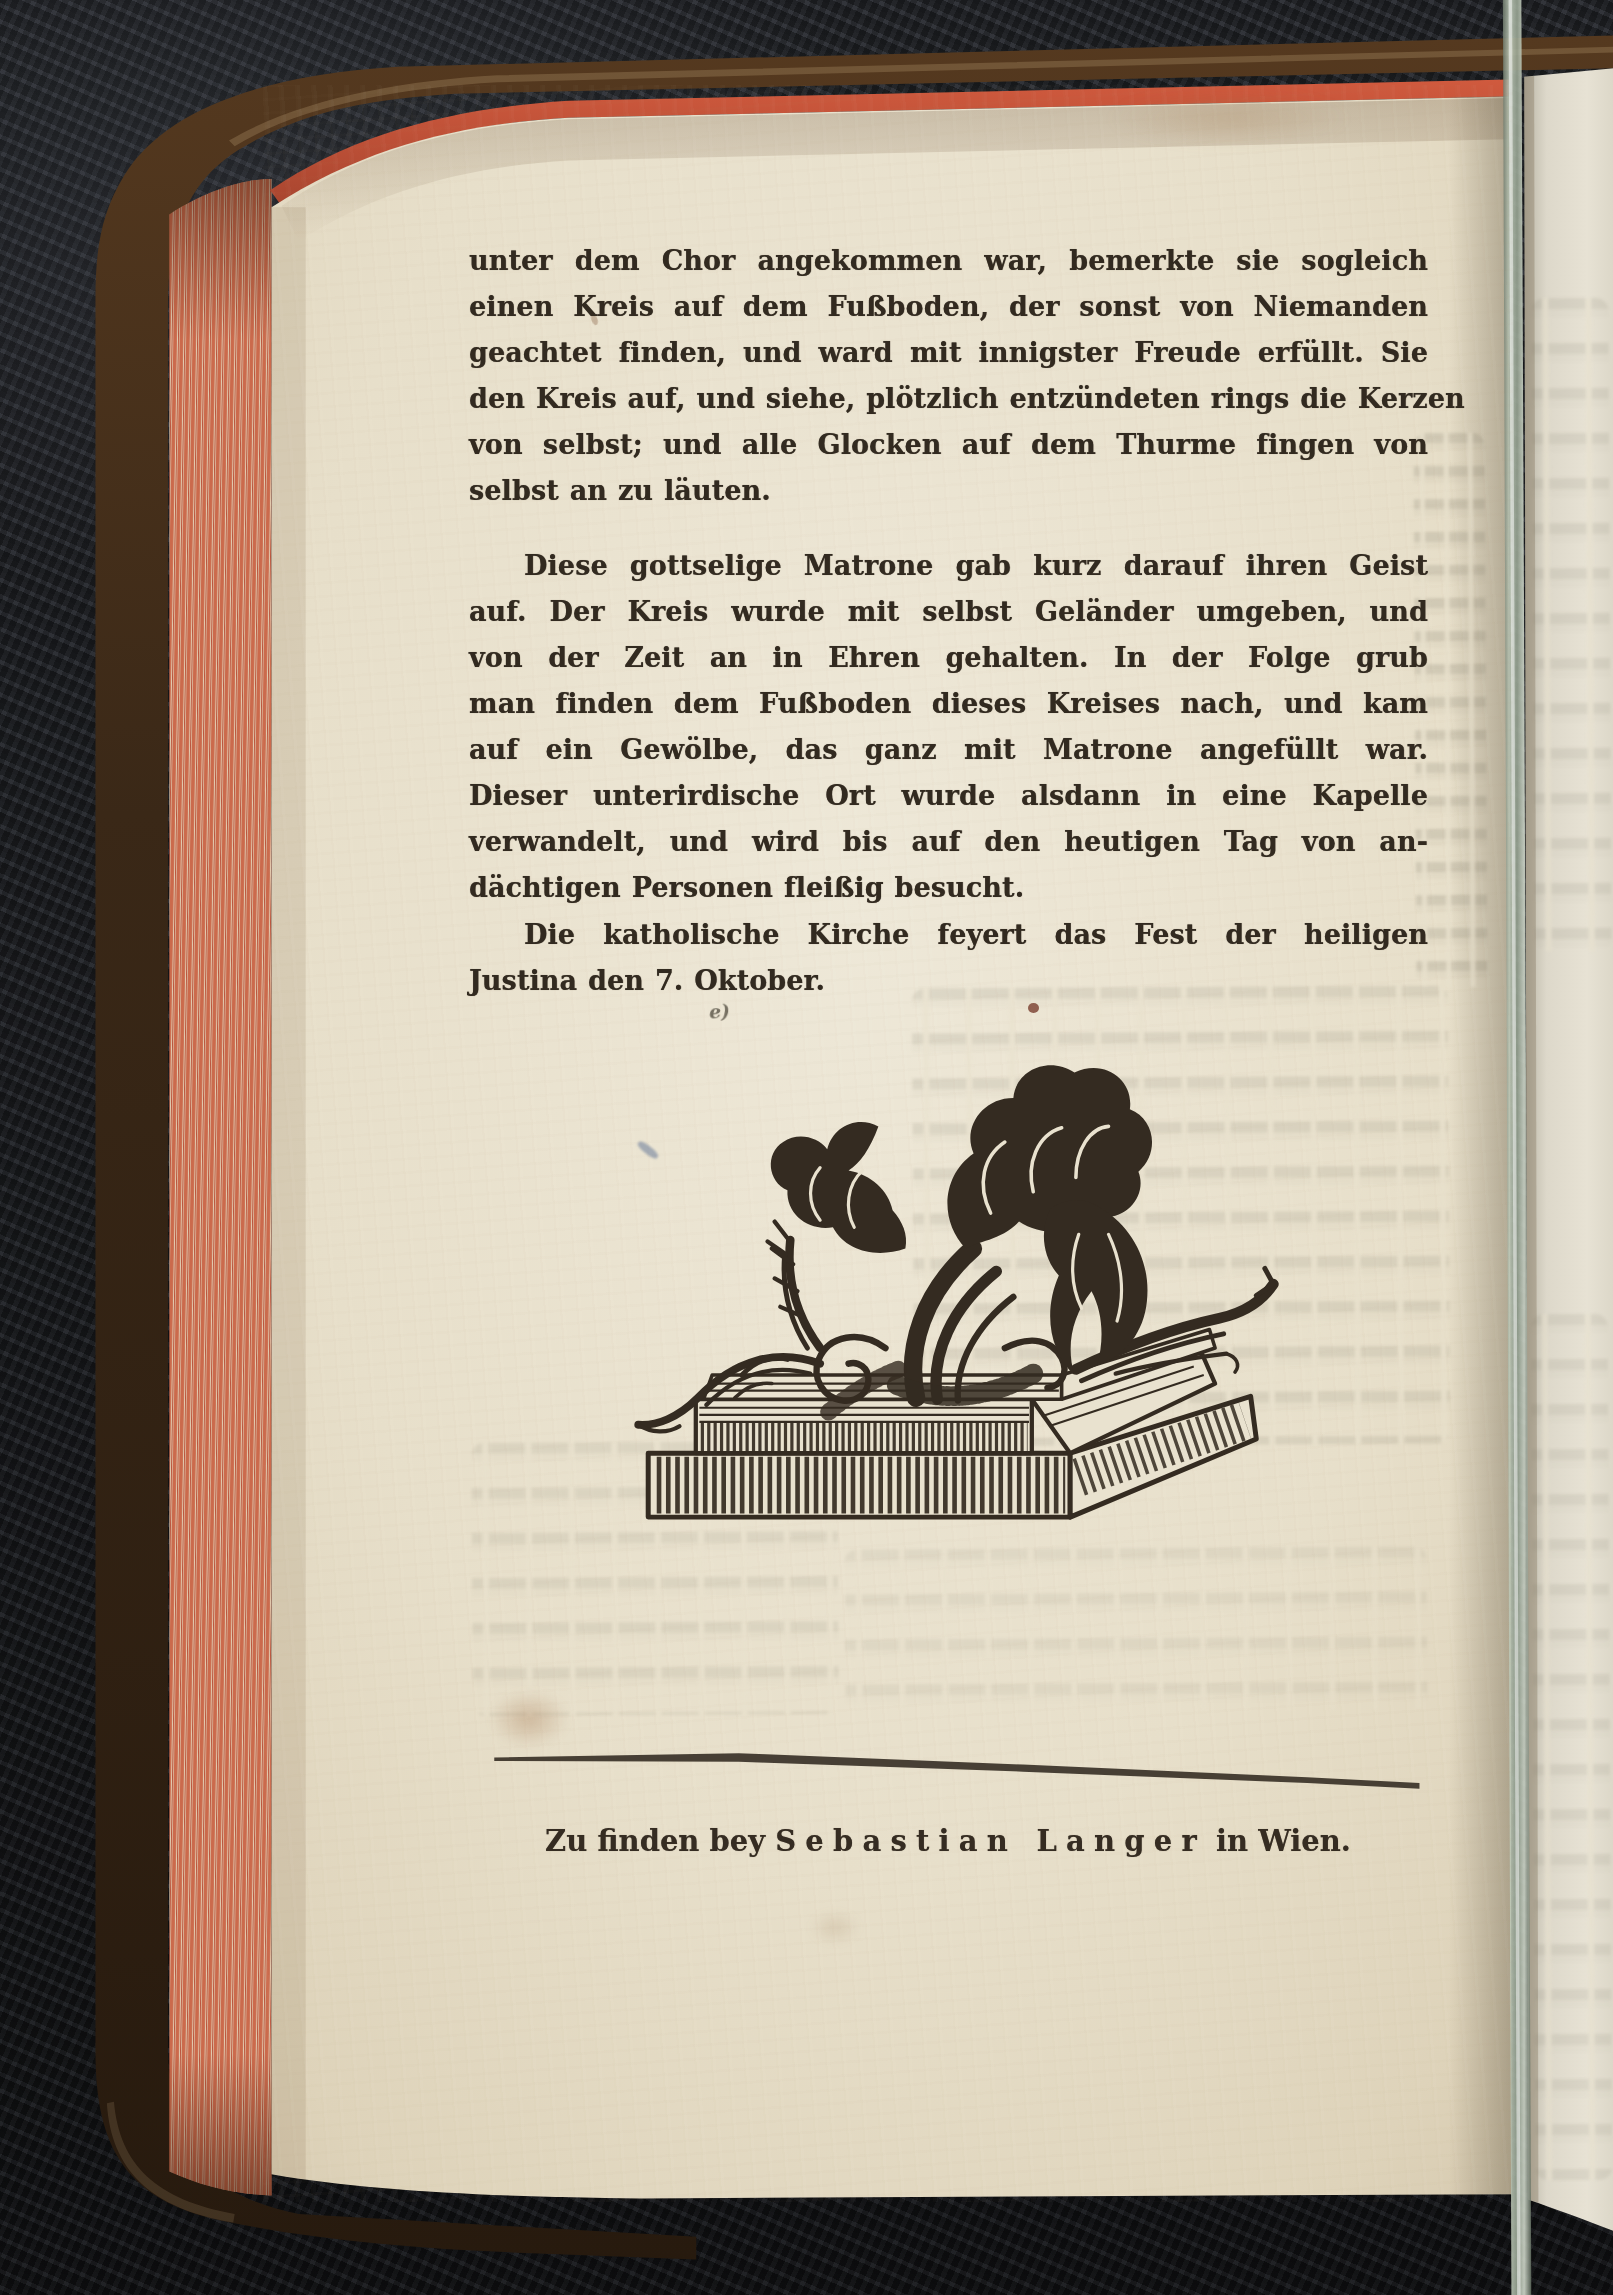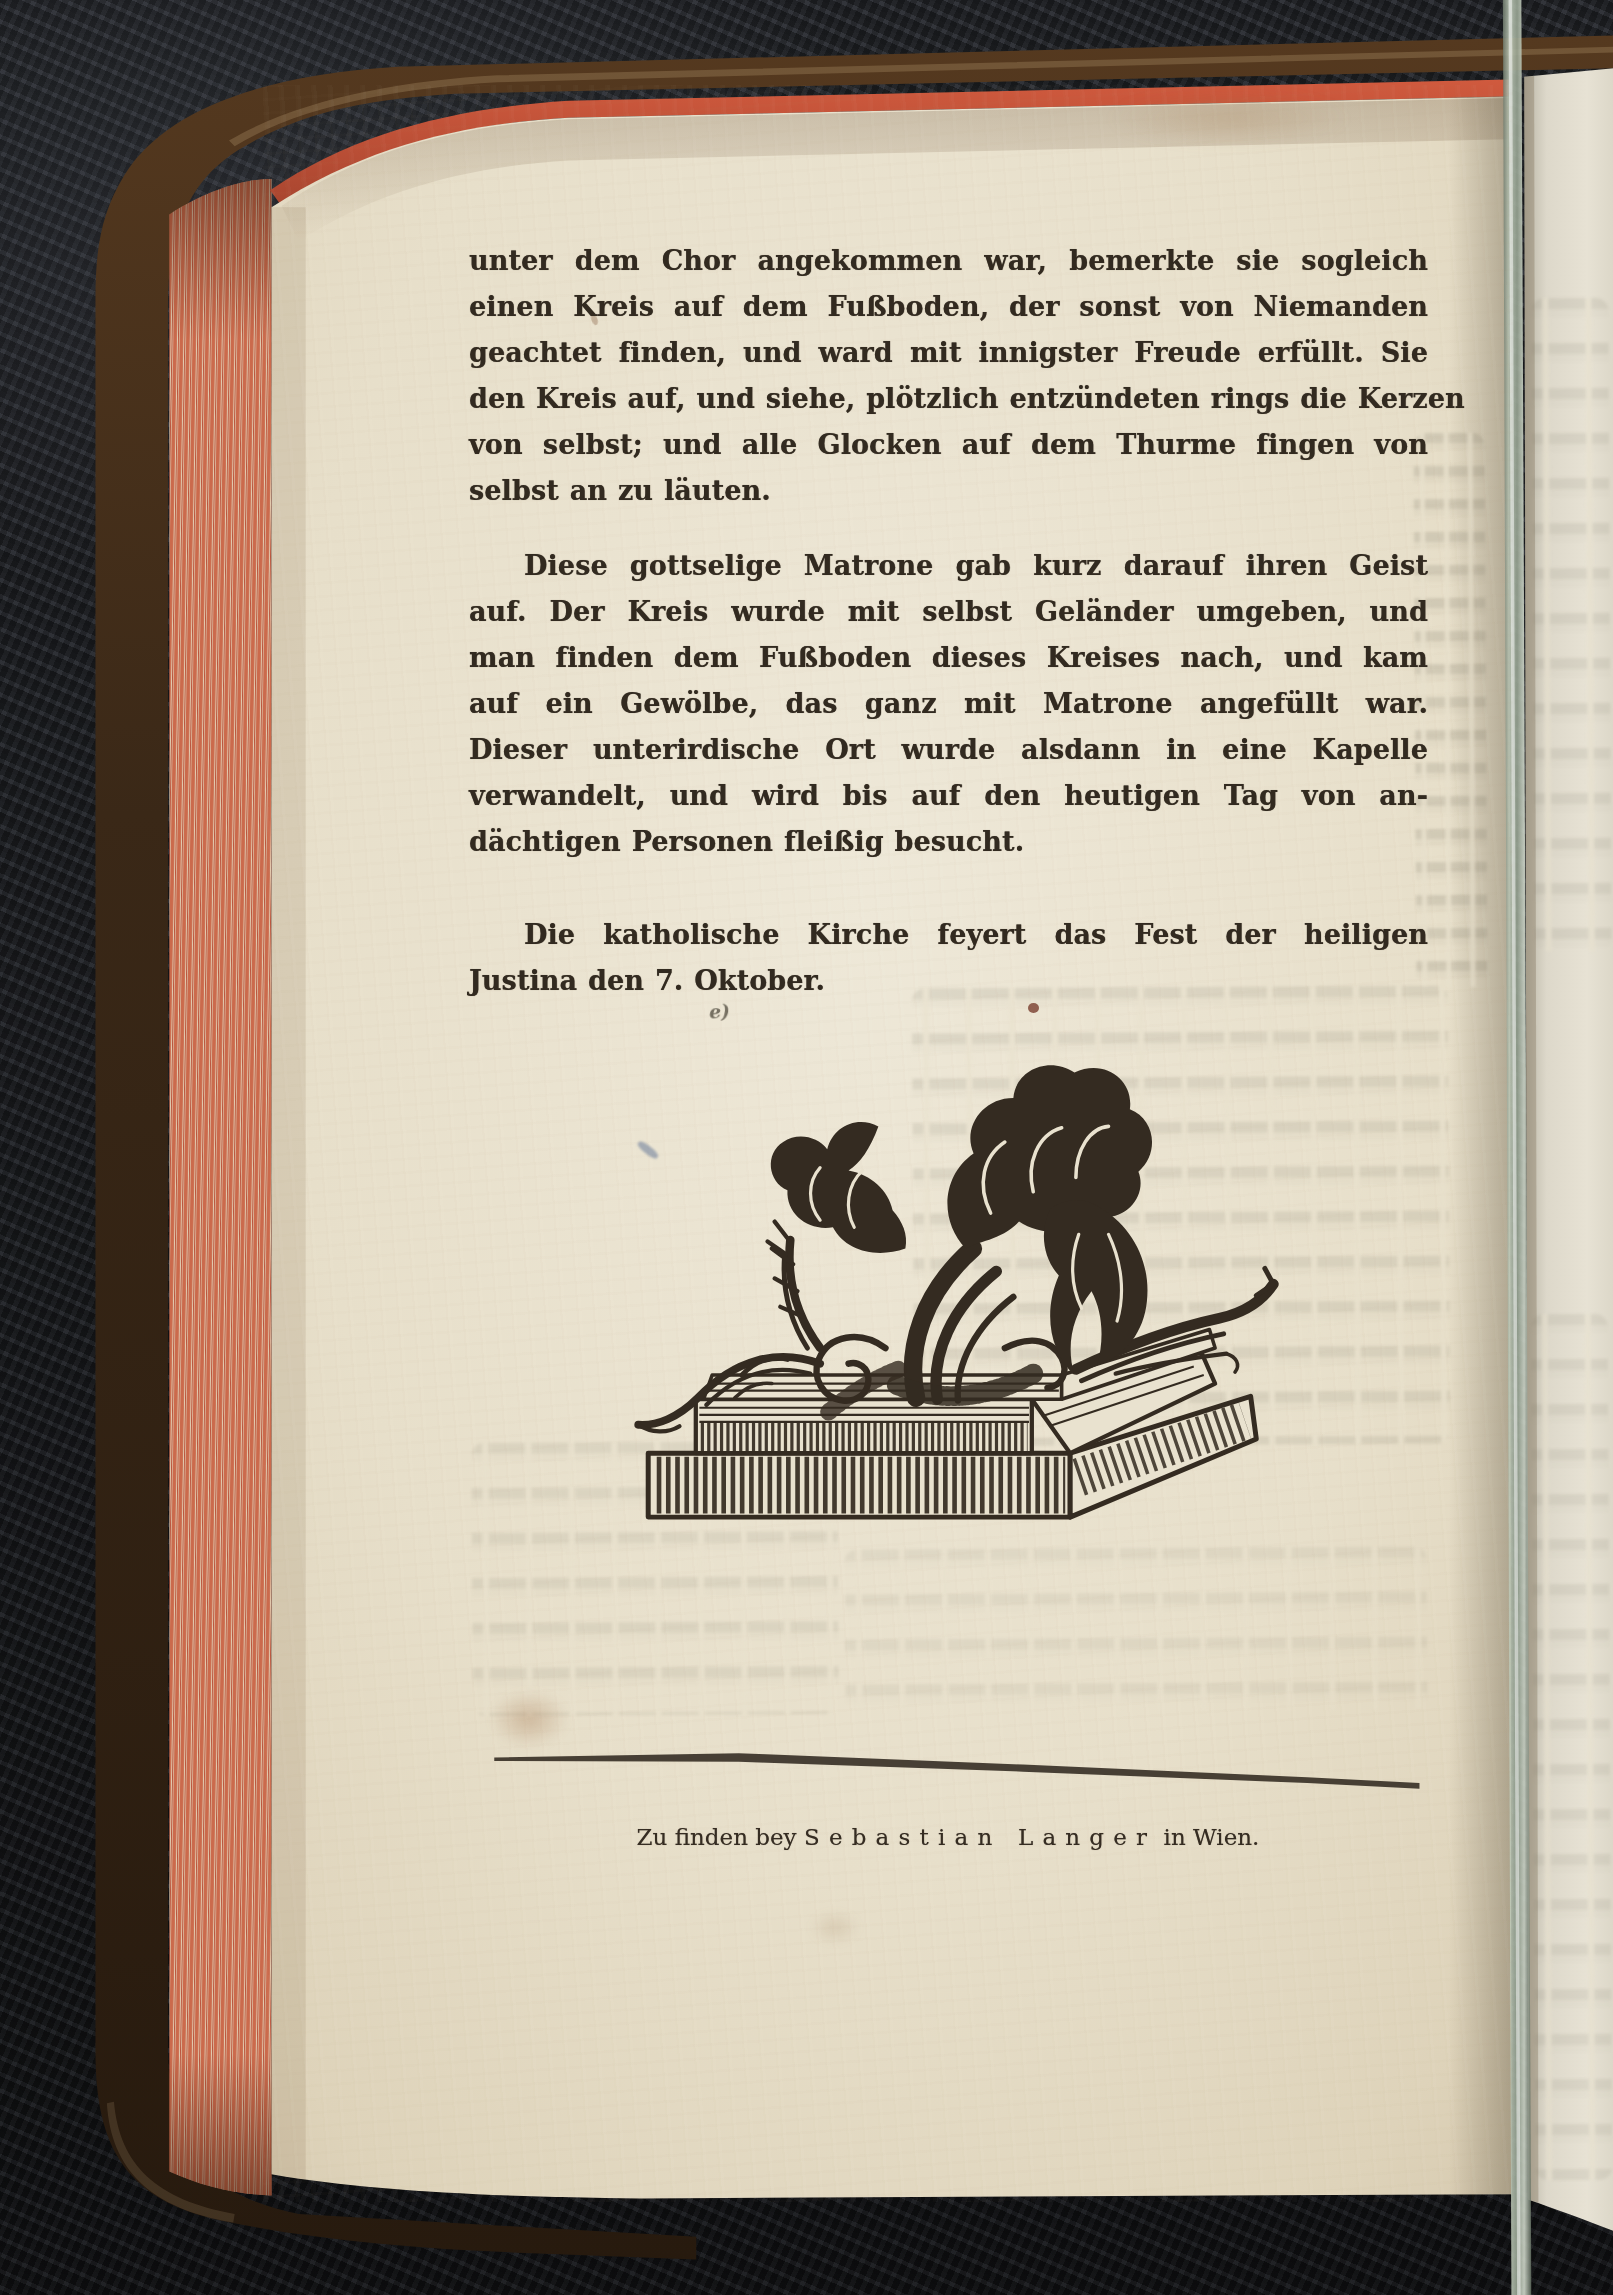--- a/index.html
+++ b/index.html
@@ -29,21 +29,21 @@
   .line.last{text-align-last:left;white-space:normal;}
   .line.indent{text-indent:55px;}
 
   #signature-mark{
     left:709px;top:1000px;font-size:19px;font-style:italic;font-weight:bold;
     color:rgba(72,66,54,.72);transform:rotate(-4deg);filter:blur(0.3px);
   }
 
   #colophon{
     left:465px;top:1824px;width:966px;text-align:center;
-    font-size:23px;font-weight:normal;color:#352c22;
+    font-size:29px;font-weight:bold;color:#352c22;
     text-shadow:0 0 0.7px rgba(46,36,24,.5);
   }
   #colophon .spaced{letter-spacing:9.2px;}
 
   
   .bleed{
     pointer-events:none;filter:blur(1.6px);opacity:.55;border-radius:12.8px;
     background:
       repeating-linear-gradient(90deg, rgba(232,225,205,0) 0 10.7px, rgba(232,225,205,.95) 10.7px 17px, rgba(232,225,205,0) 17px 43px),
       repeating-linear-gradient(180deg, rgba(120,116,98,.26) 0 11.4px, rgba(120,116,98,.06) 11.4px 19px, rgba(0,0,0,0) 19px 45px);
@@ -190,20 +190,21 @@
       <div class="line">unter dem Chor angekommen war, bemerkte sie sogleich</div>
       <div class="line">einen Kreis auf dem Fußboden, der sonst von Niemanden</div>
       <div class="line">geachtet finden, und ward mit innigster Freude erfüllt. Sie</div>
       <div class="line">den Kreis auf, und siehe, plötzlich entzündeten rings die Kerzen</div>
       <div class="line">von selbst; und alle Glocken auf dem Thurme fingen von</div>
       <div class="line last">selbst an zu läuten.</div>
     </div>
     <div class="para" style="top: 543px;">
       <div class="line indent">Diese gottselige Matrone gab kurz darauf ihren Geist</div>
       <div class="line">auf. Der Kreis wurde mit selbst Geländer umgeben, und</div>
+      <div class="line">von der Zeit an in Ehren gehalten. In der Folge grub</div>
       <div class="line">man finden dem Fußboden dieses Kreises nach, und kam</div>
       <div class="line">auf ein Gewölbe, das ganz mit Matrone angefüllt war.</div>
       <div class="line">Dieser unterirdische Ort wurde alsdann in eine Kapelle</div>
       <div class="line">verwandelt, und wird bis auf den heutigen Tag von an-</div>
       <div class="line last">dächtigen Personen fleißig besucht.</div>
     </div>
     <div class="para" style="top: 884px; margin-top: 28px;">
       <div class="line indent">Die katholische Kirche feyert das Fest der heiligen</div>
       <div class="line last">Justina den 7. Oktober.</div>
     </div>

